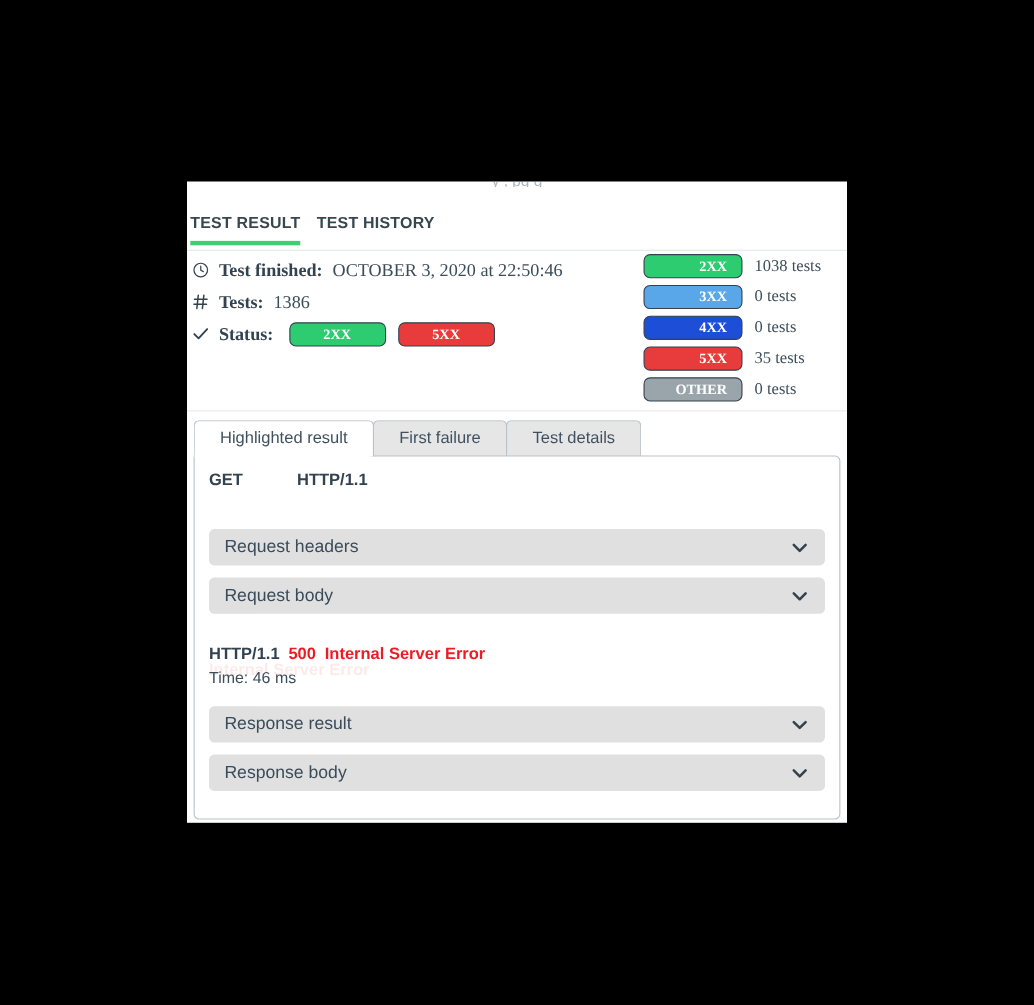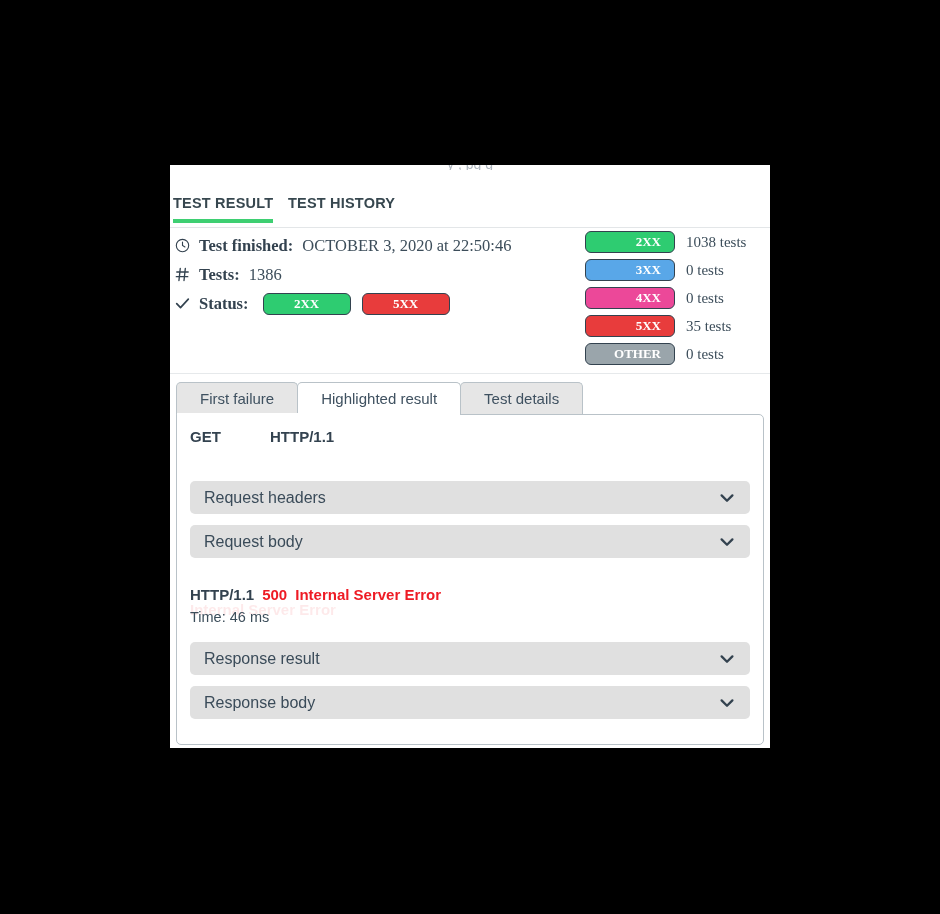--- a/index.html
+++ b/index.html
@@ -336,40 +336,40 @@
     <div id="summary-right">
       <div class="legend-row">
         <span class="pill" id="legend-pill-0" style="background: rgb(46, 204, 113);">2XX</span>
         <span class="legend-count">1038 tests</span>
       </div>
       <div class="legend-row">
         <span class="pill" id="legend-pill-1" style="background: rgb(89, 167, 232);">3XX</span>
         <span class="legend-count">0 tests</span>
       </div>
       <div class="legend-row">
-        <span class="pill" id="legend-pill-2" style="background: #ec4899; padding-left: 13px;">4XX</span>
+        <span class="pill" id="legend-pill-2" style="background: #1d4ed8; padding-left: 13px;">4XX</span>
         <span class="legend-count">0 tests</span>
       </div>
       <div class="legend-row">
         <span class="pill" id="legend-pill-3" style="background: rgb(232, 60, 60);">5XX</span>
         <span class="legend-count">35 tests</span>
       </div>
       <div class="legend-row">
         <span class="pill" id="legend-pill-4" style="background: rgb(154, 165, 171);">OTHER</span>
         <span class="legend-count">0 tests</span>
       </div>
     </div>
 
   </div>
 
   <div id="detail-card">
 
     <div id="detail-tabs">
+      <div class="dtab active">Highlighted result</div>
       <div class="dtab">First failure</div>
-      <div class="dtab active">Highlighted result</div>
       <div class="dtab">Test details</div>
     </div>
 
     <div id="detail-panel">
 
       <div id="request-line">
         <span id="req-method">GET</span>
         <span id="req-proto">HTTP/1.1</span>
       </div>
 

